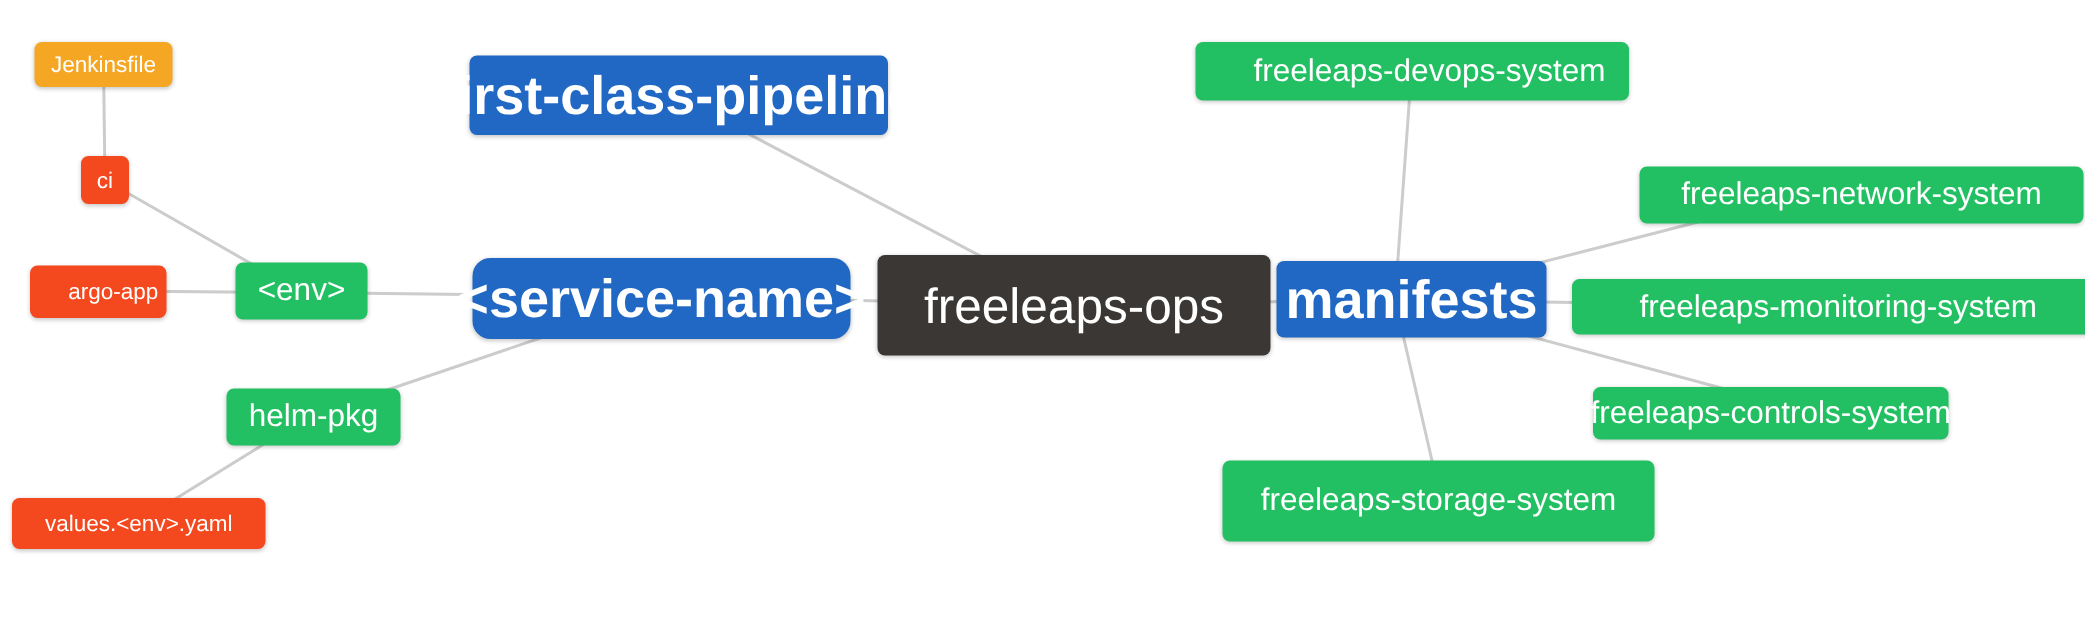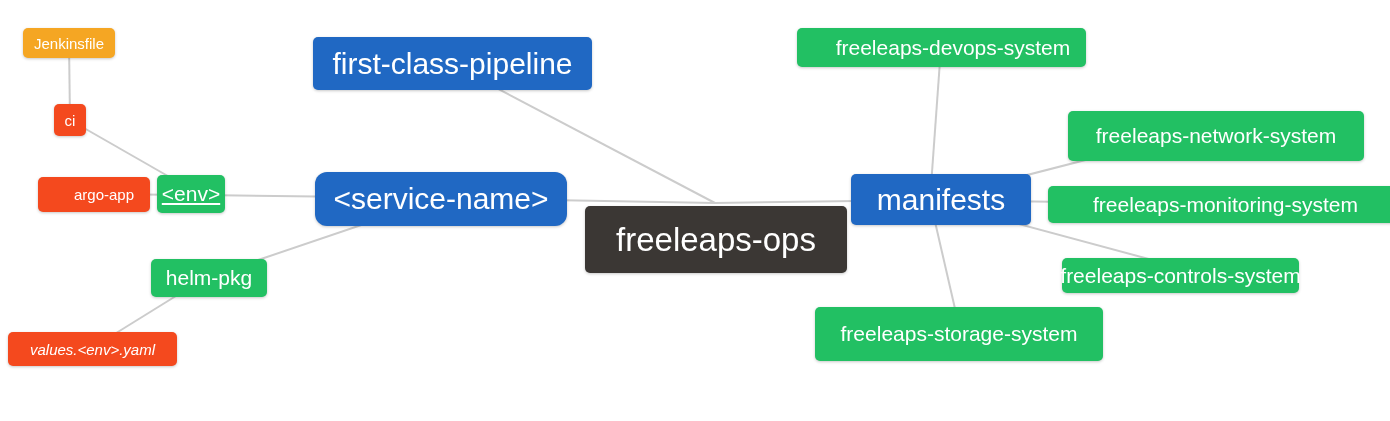--- a/index.html
+++ b/index.html
@@ -36,22 +36,22 @@
     cursor: pointer;
     font-weight: 400;
   }
   .c-blue   { background: #2068c3; }
   .c-green  { background: #22c063; }
   .c-red    { background: #f4491e; }
   .c-orange { background: #f5a623; }
   .c-dark   { background: #3b3734; }
   .size-s  { font-size: 15px; }
   .size-m  { font-size: 21px; }
-  .size-l  { font-size: 30px; }
-  .size-xl { font-size: 33px; margin-top: 36px; }
+  .size-l  { font-size: 36px; font-weight: bold; }
+  .size-xl { font-size: 33px; }
 </style>
 </head>
 <body>
 
 <div class="canvas">
 
   <svg class="edges" viewBox="0 0 1390 421">
     <line x1="69" y1="43" x2="70" y2="120"></line>
     <line x1="70" y1="120" x2="201" y2="195"></line>
     <line x1="77" y1="194" x2="201" y2="195"></line>
@@ -65,39 +65,39 @@
     <line x1="930" y1="200" x2="1202" y2="130"></line>
     <line x1="930" y1="200" x2="1209" y2="204"></line>
     <line x1="930" y1="200" x2="1208" y2="275"></line>
     <line x1="930" y1="200" x2="959" y2="326"></line>
   </svg>
 
   <div class="node c-orange size-s" style="left:23px; top:28px; width:92px; height:30px;">Jenkinsfile</div>
 
   <div class="node c-red size-s" style="left:54px; top:104px; width:32px; height:32px;">ci</div>
 
-  <div class="node c-red size-s" style="left:38px; top:177px; width:112px; height:35px;padding-left:20px;">argo-app</div>
+  <div class="node c-red size-s" style="left:20px; top:177px; width:91px; height:35px;padding-left:20px;">argo-app</div>
 
-  <div class="node c-green size-m" style="left:157px; top:175px; width:68px; height:38px;text-decoration:underline;">&lt;env&gt;</div>
+  <div class="node c-green size-m" style="left:157px; top:175px; width:88px; height:38px;">&lt;env&gt;</div>
 
   <div class="node c-green size-m" style="left:151px; top:259px; width:116px; height:38px;">helm-pkg</div>
 
-  <div class="node c-red size-s" style="left:8px; top:332px; width:169px; height:34px;font-style:italic;">values.&lt;env&gt;.yaml</div>
+  <div class="node c-red size-s" style="left:8px; top:332px; width:169px; height:34px;">values.&lt;env&gt;.yaml</div>
 
   <div class="node c-blue size-l" style="left:313px; top:37px; width:279px; height:53px;">first-class-pipeline</div>
 
   <div class="node c-blue size-l" style="left:315px; top:172px; width:252px; height:54px;border-radius:12px;">&lt;service-name&gt;</div>
 
   <div class="node c-dark size-xl" style="left:585px; top:170px; width:262px; height:67px;">freeleaps-ops</div>
 
   <div class="node c-blue size-l" style="left:851px; top:174px; width:180px; height:51px;">manifests</div>
 
   <div class="node c-green size-m" style="left:797px; top:28px; width:289px; height:39px;padding-left:23px;">freeleaps-devops-system</div>
 
-  <div class="node c-green size-m" style="left:1068px; top:111px; width:296px; height:50px;">freeleaps-network-system</div>
+  <div class="node c-green size-m" style="left:1093px; top:111px; width:296px; height:38px;">freeleaps-network-system</div>
 
   <div class="node c-green size-m" style="left:1048px; top:186px; width:355px; height:37px;">freeleaps-monitoring-system</div>
 
   <div class="node c-green size-m" style="left:1062px; top:258px; width:237px; height:35px;">freeleaps-controls-system</div>
 
   <div class="node c-green size-m" style="left:815px; top:307px; width:288px; height:54px;">freeleaps-storage-system</div>
 
 </div>
 
 </body></html>

